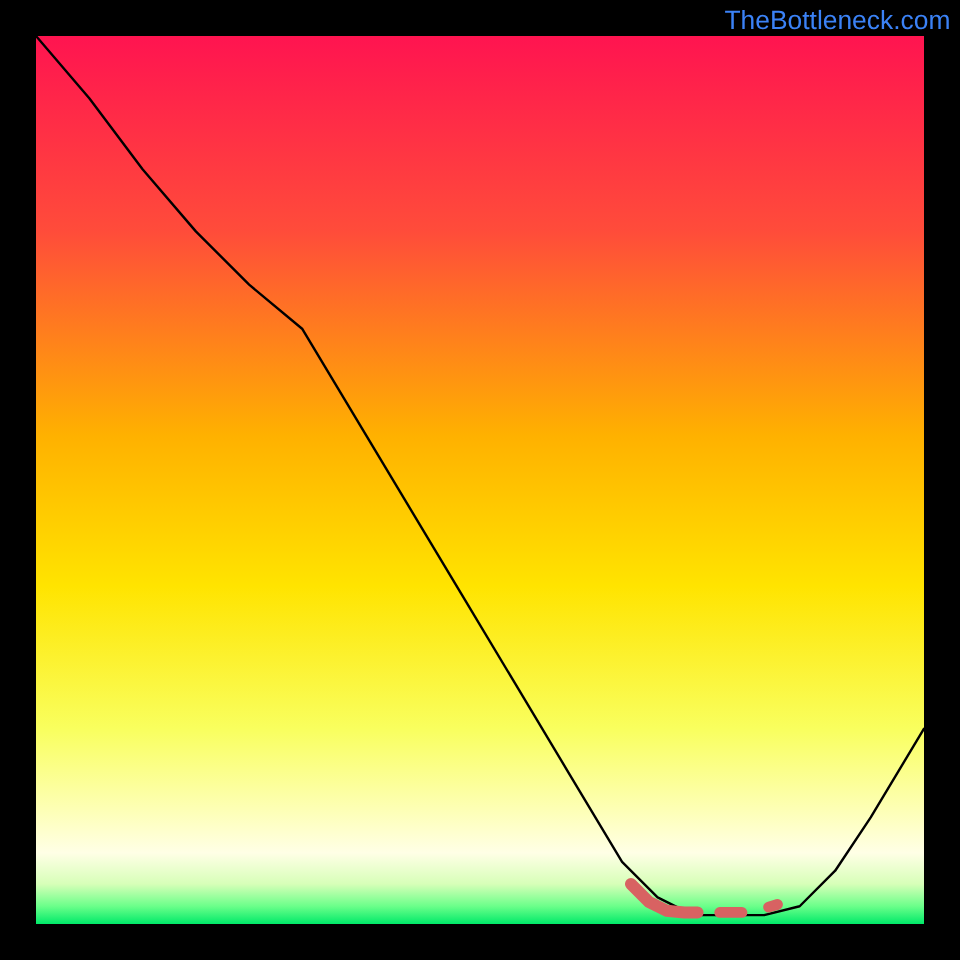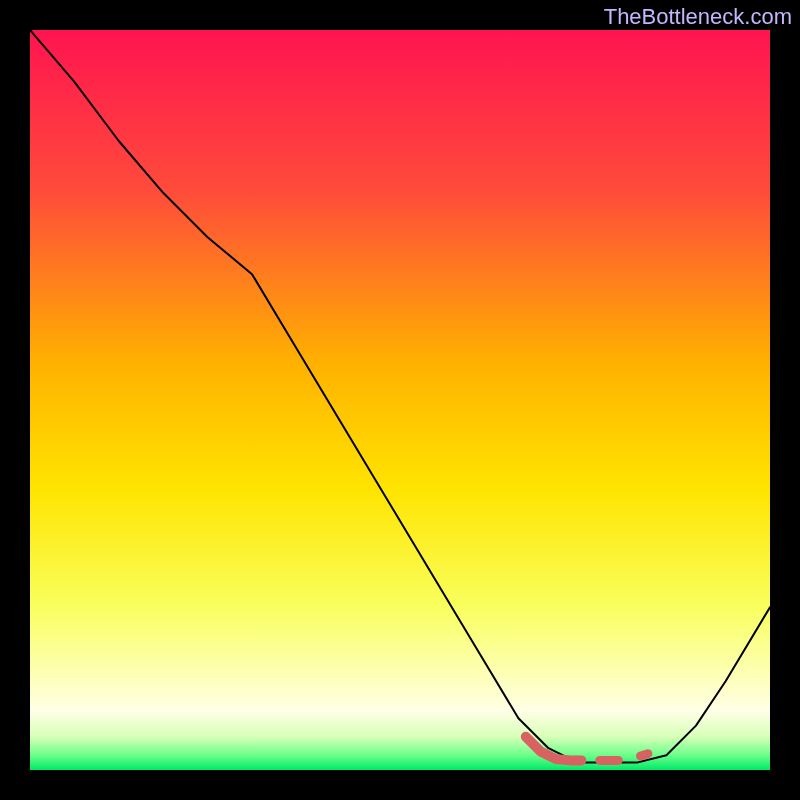--- a/index.html
+++ b/index.html
@@ -9,21 +9,21 @@
     height: 800px;
     background: #000;
     font-family: Arial, Helvetica, sans-serif;
     position: relative;
     overflow: hidden;
   }
   .attribution {
     position: absolute;
     top: 4px;
     right: 8px;
-    color: #c4b5fd;
+    color: #3b82f6;
     font-size: 22px;
     font-weight: 400;
     z-index: 5;
   }
   .plot-area {
     position: absolute;
     left: 30px;
     top: 30px;
     width: 740px;
     height: 740px;

